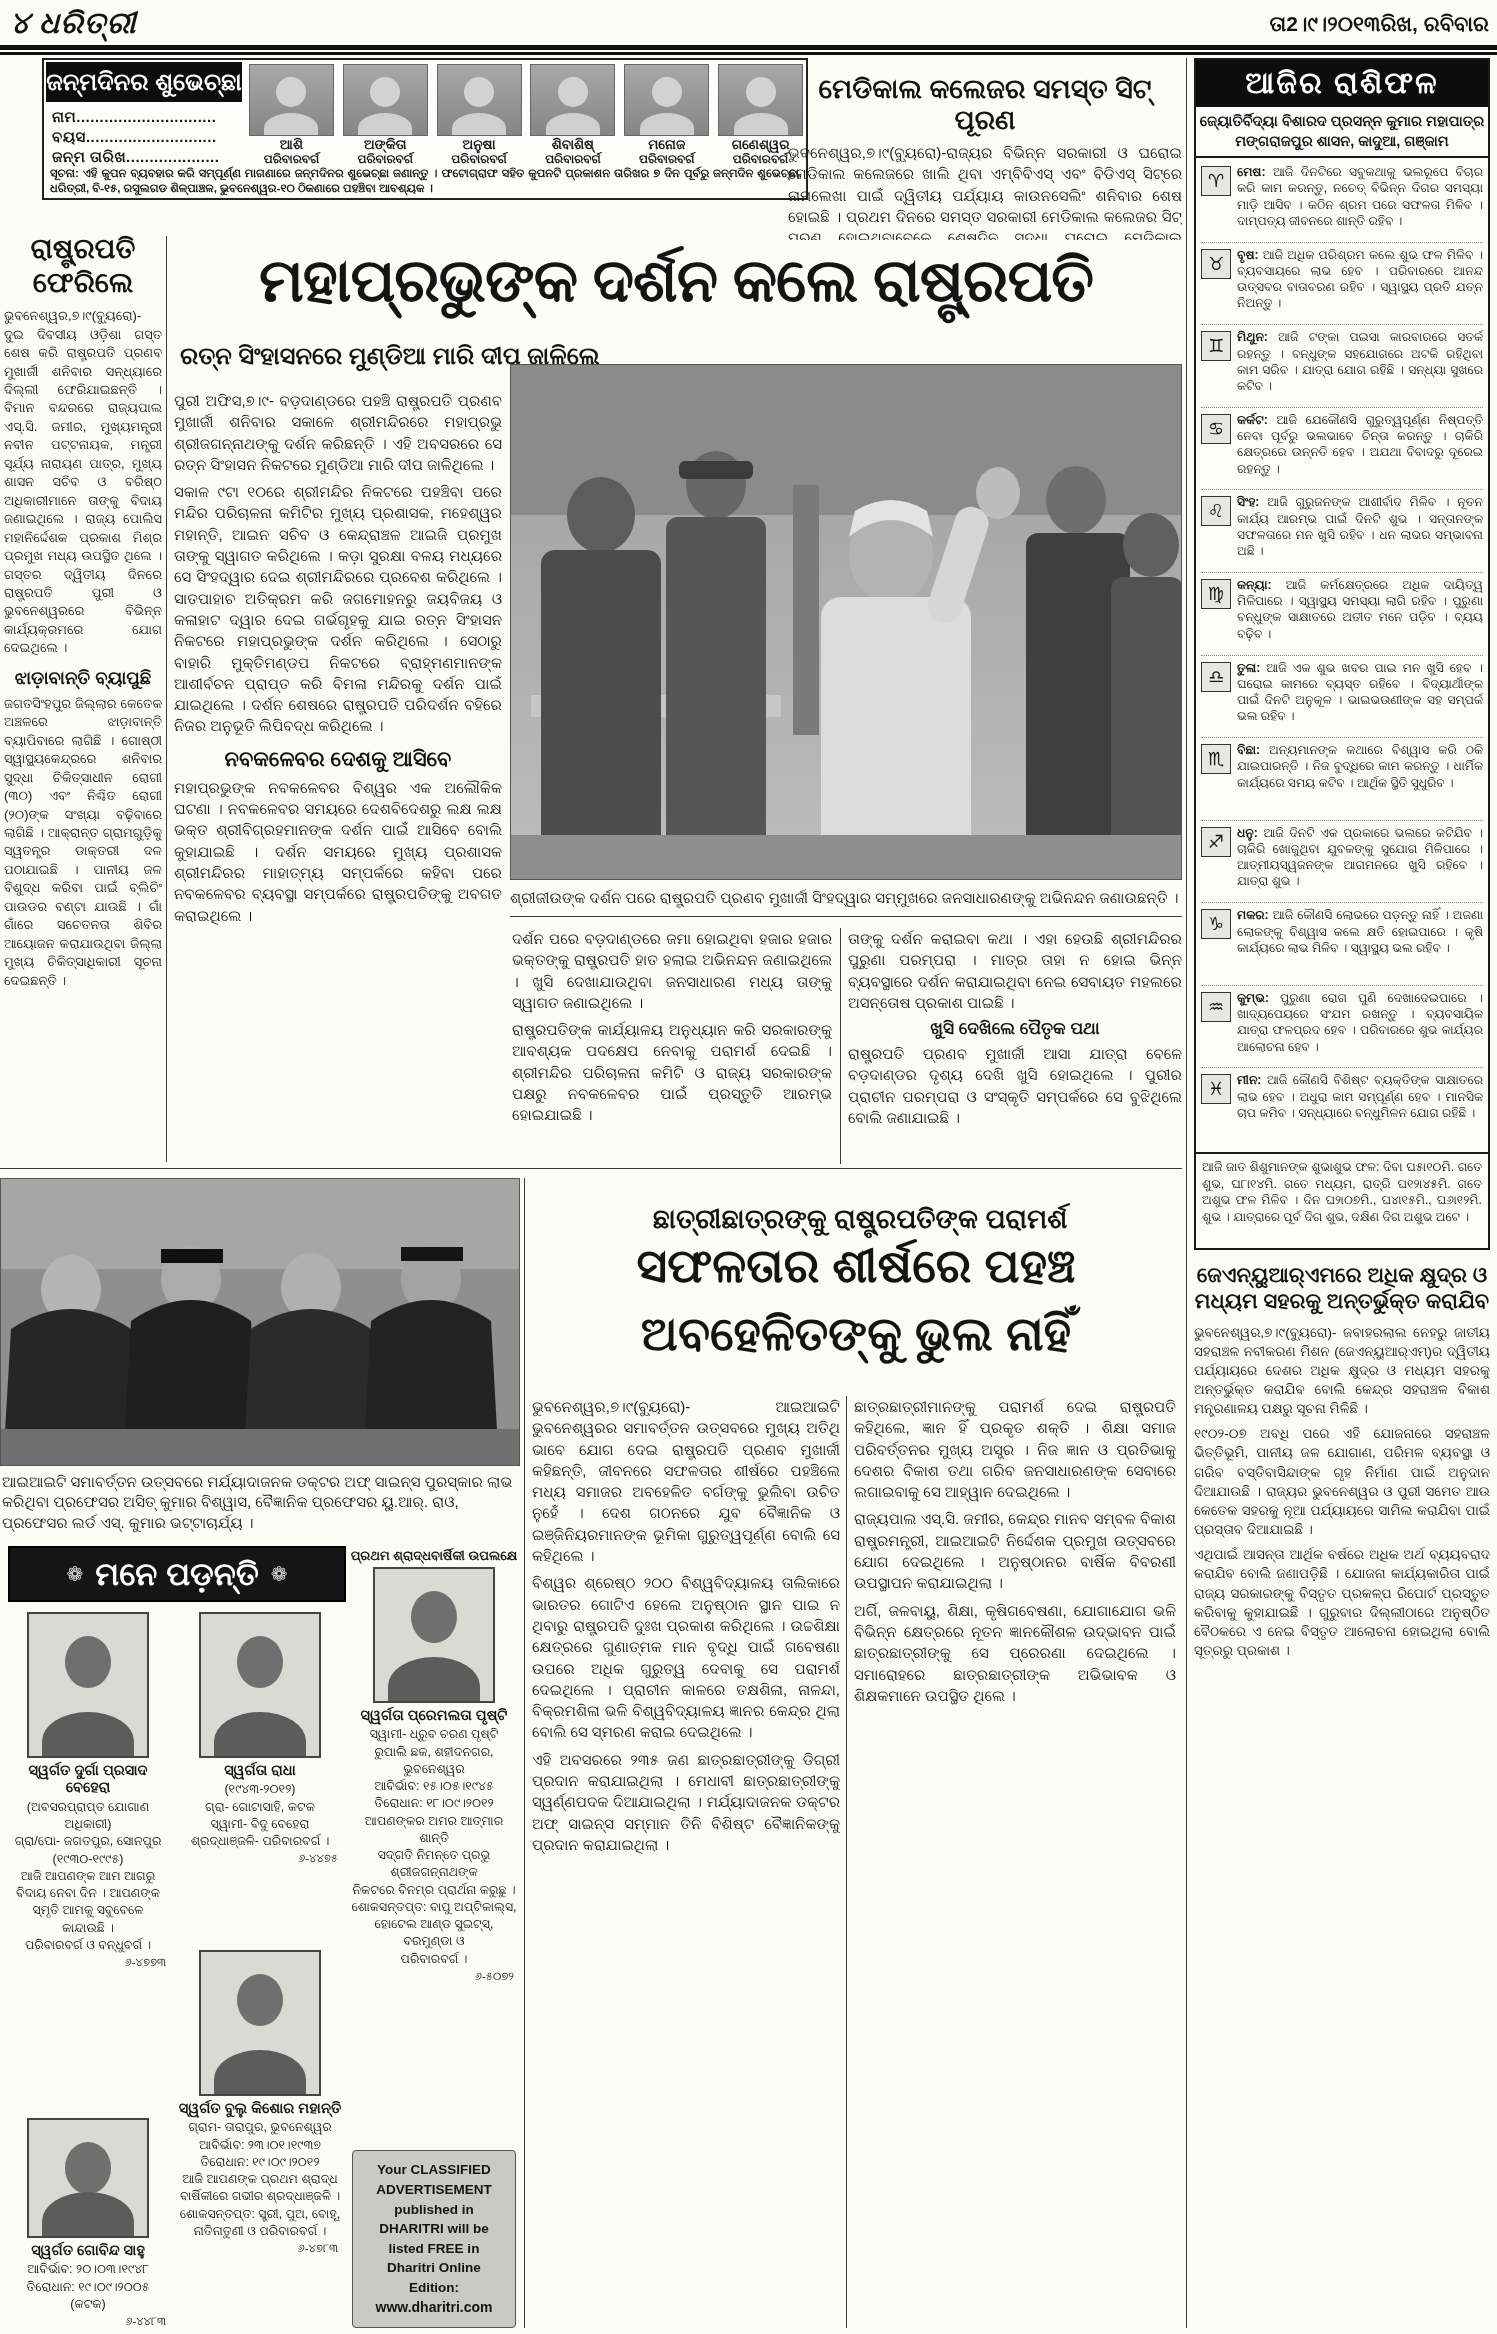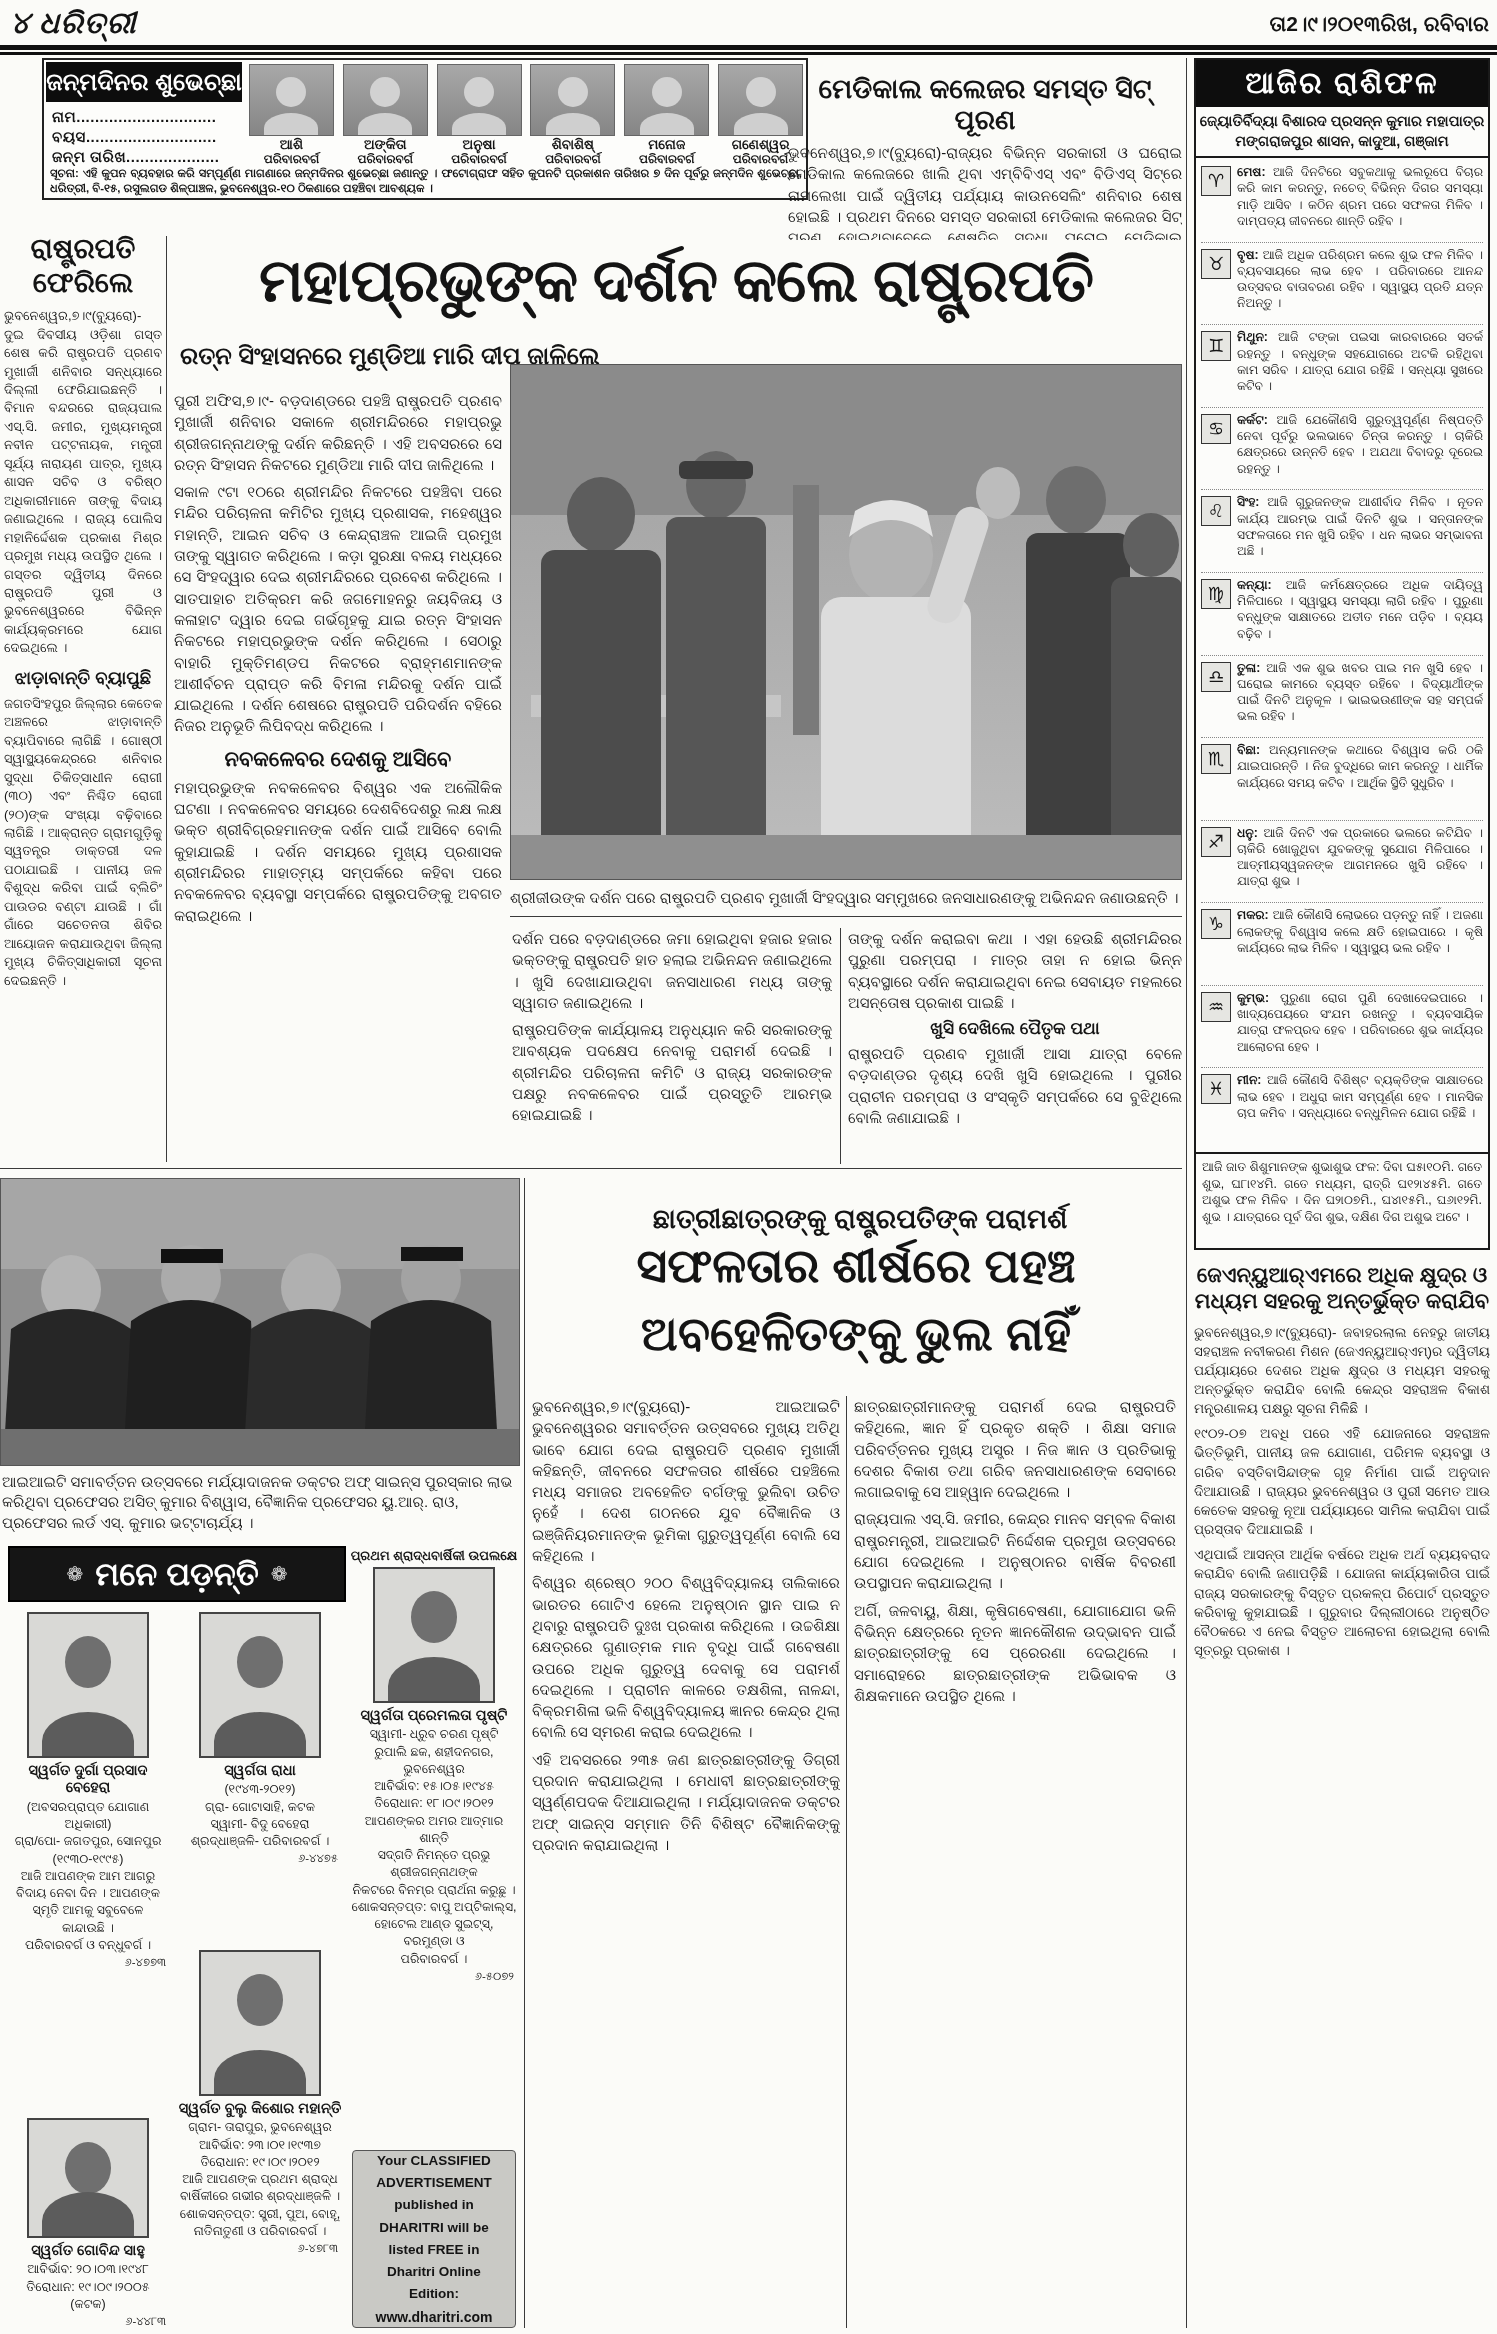--- a/index.html
+++ b/index.html
@@ -66,21 +66,21 @@
 .ophoto{width:122px;height:146px;margin:0 auto 4px;border:2px solid #444;background:#d9d9d6;position:relative;overflow:hidden;}
 .ophoto::before{content:"";position:absolute;left:50%;top:22px;width:46px;height:52px;margin-left:-23px;
   border-radius:50%;background:#6f6f6f;}
 .ophoto::after{content:"";position:absolute;left:50%;bottom:-14px;width:92px;height:58px;margin-left:-46px;
   border-radius:50% 50% 0 0;background:#5c5c5c;}
 .olabel{font-size:13px;font-weight:bold;margin-bottom:3px;}
 .oname{font-size:14.5px;font-weight:bold;line-height:1.2;margin:2px 0;}
 .oline{font-size:12.5px;line-height:1.38;}
 .ocode{font-size:11.5px;text-align:right;padding-right:4px;margin-top:2px;}
 .classified{left:352px;top:2150px;width:164px;height:178px;background:#c9c9c5;border:1px solid #555;
-  border-radius:4px;display:flex;flex-direction:column;align-items:center;justify-content:space-between;
+  border-radius:4px;display:flex;flex-direction:column;align-items:center;justify-content:center;
   font-size:13.5px;font-weight:bold;line-height:1.45;text-align:center;}
 .classified .url{font-size:14px;}
 .col{overflow:hidden;}
 p.np{margin:0 0 6px 0;}
 svg{display:block;}
 </style>
 </head>
 <body>
 
 <div class="page">

